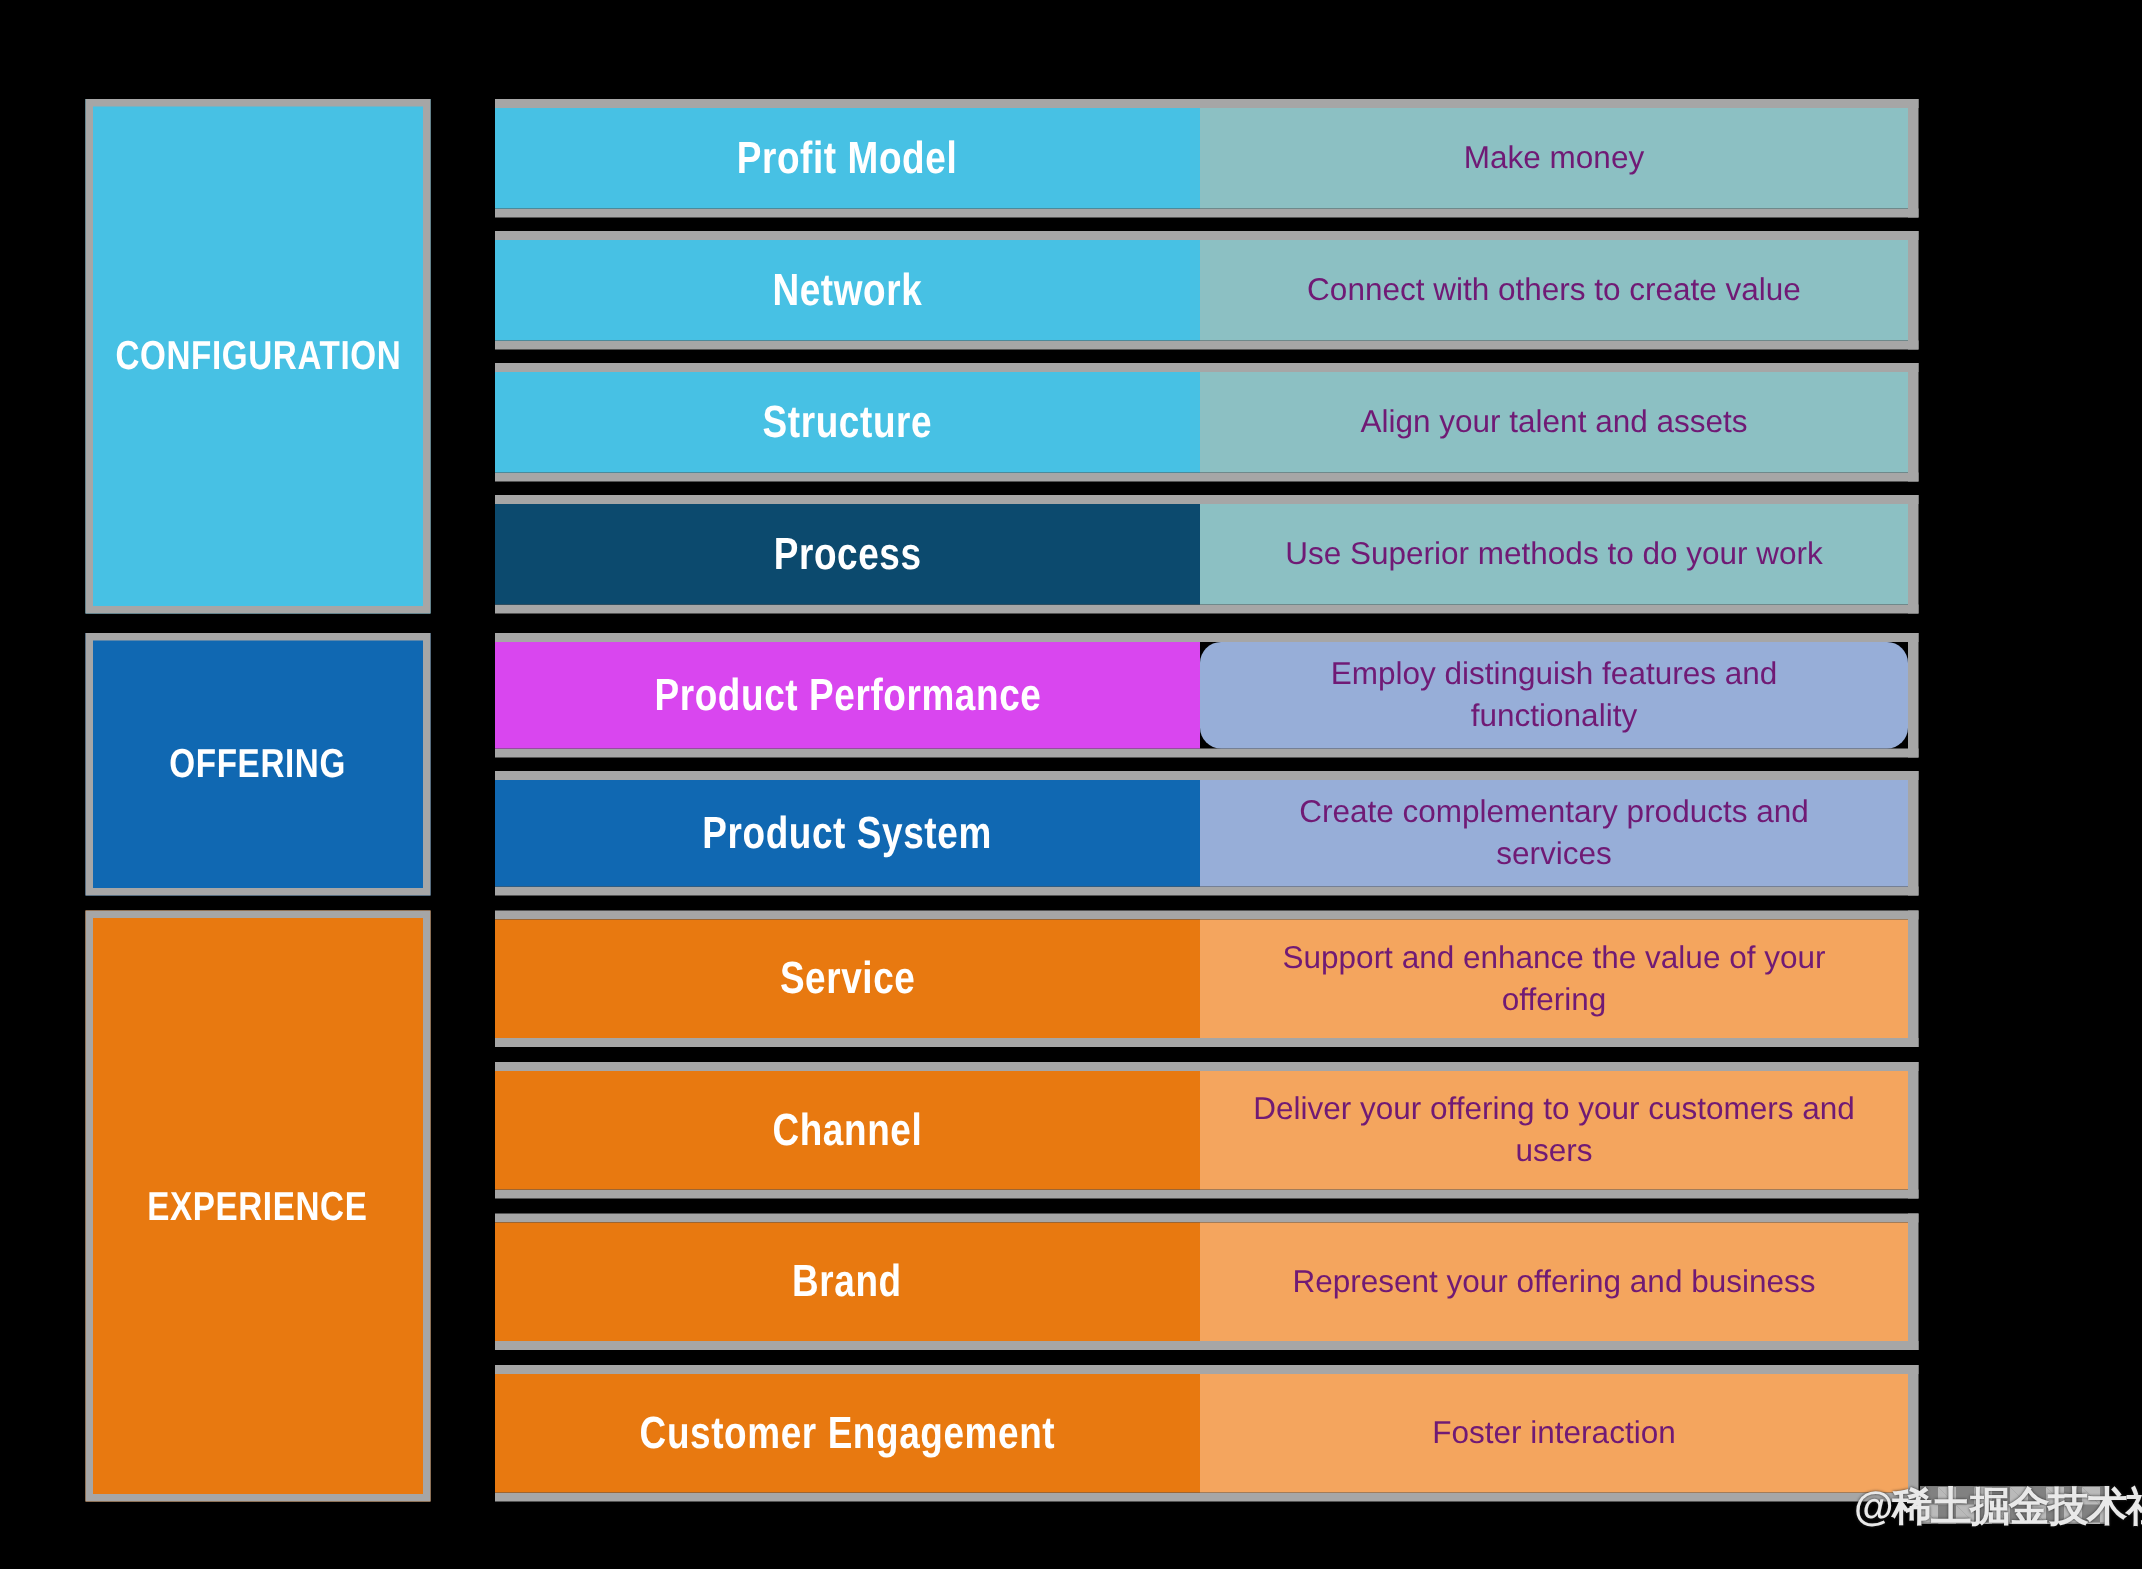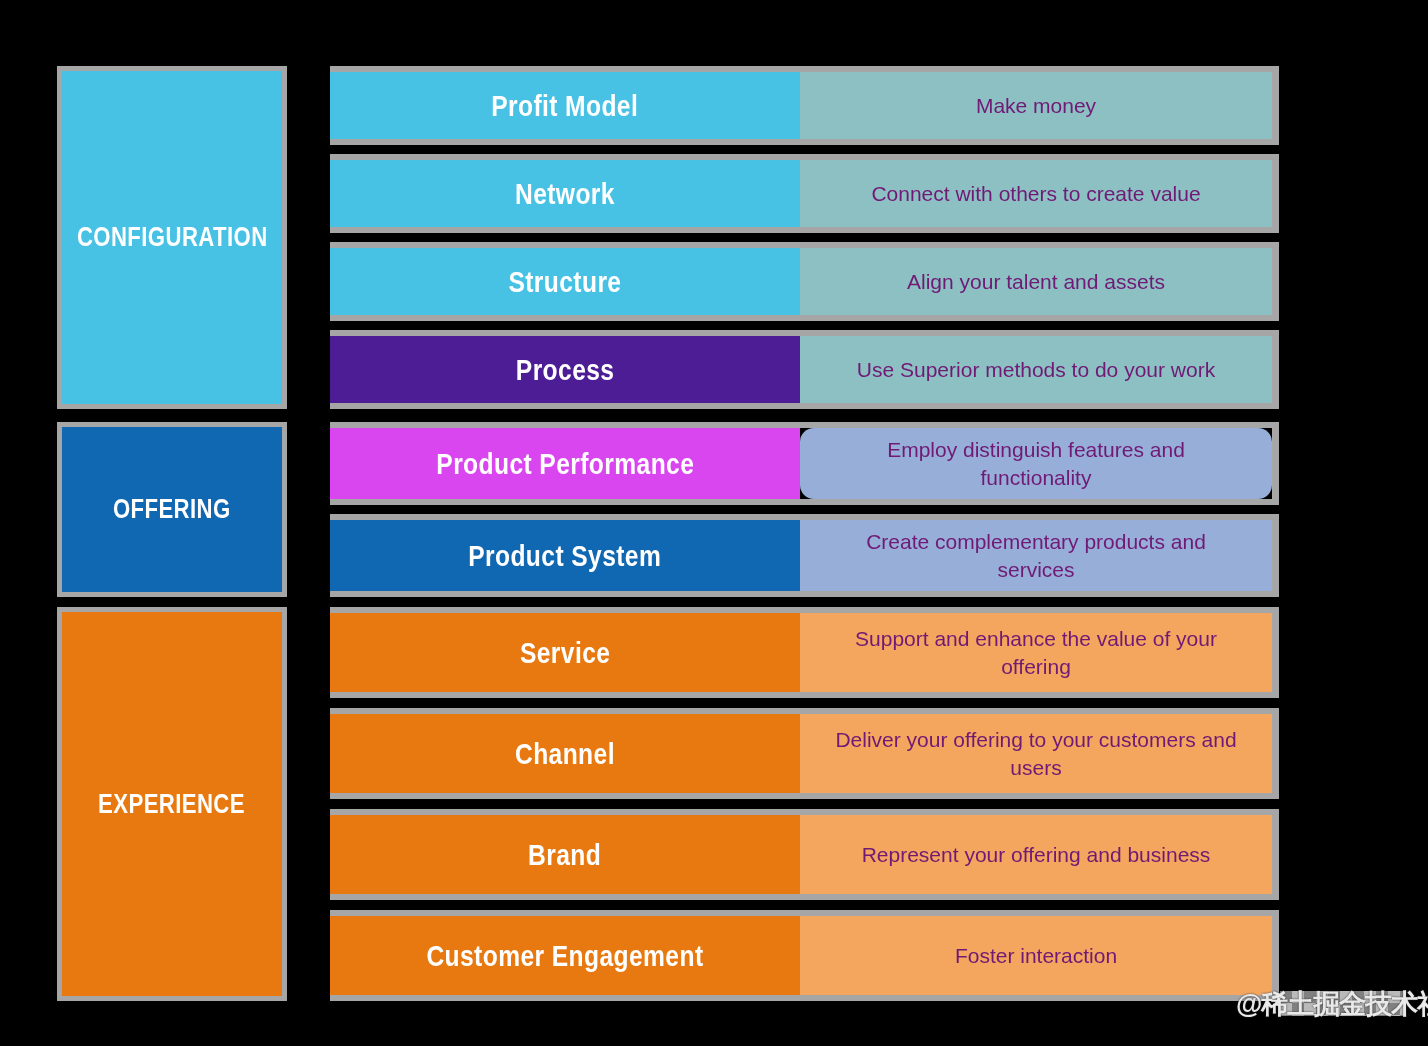--- a/index.html
+++ b/index.html
@@ -120,21 +120,21 @@
           </div>
           <div class="dsc" style="background-color: rgb(140, 192, 195);">Connect with others to create value</div>
         </div>
         <div class="row">
           <div class="lbl" style="background-color: rgb(71, 193, 228);">
             <span class="lbl-text">Structure</span>
           </div>
           <div class="dsc" style="background-color: rgb(140, 192, 195);">Align your talent and assets</div>
         </div>
         <div class="row">
-          <div class="lbl" style="background-color: #4c1d95;">
+          <div class="lbl" style="background-color: #0c4a6e;">
             <span class="lbl-text">Process</span>
           </div>
           <div class="dsc" style="background-color: rgb(140, 192, 195);">Use Superior methods to do your work</div>
         </div>
       </div>
     </div>
 
     <div class="section" id="s2">
       <div class="sec-label" style="background-color: rgb(16, 104, 178);">
         <span class="hdr-text">OFFERING</span>

